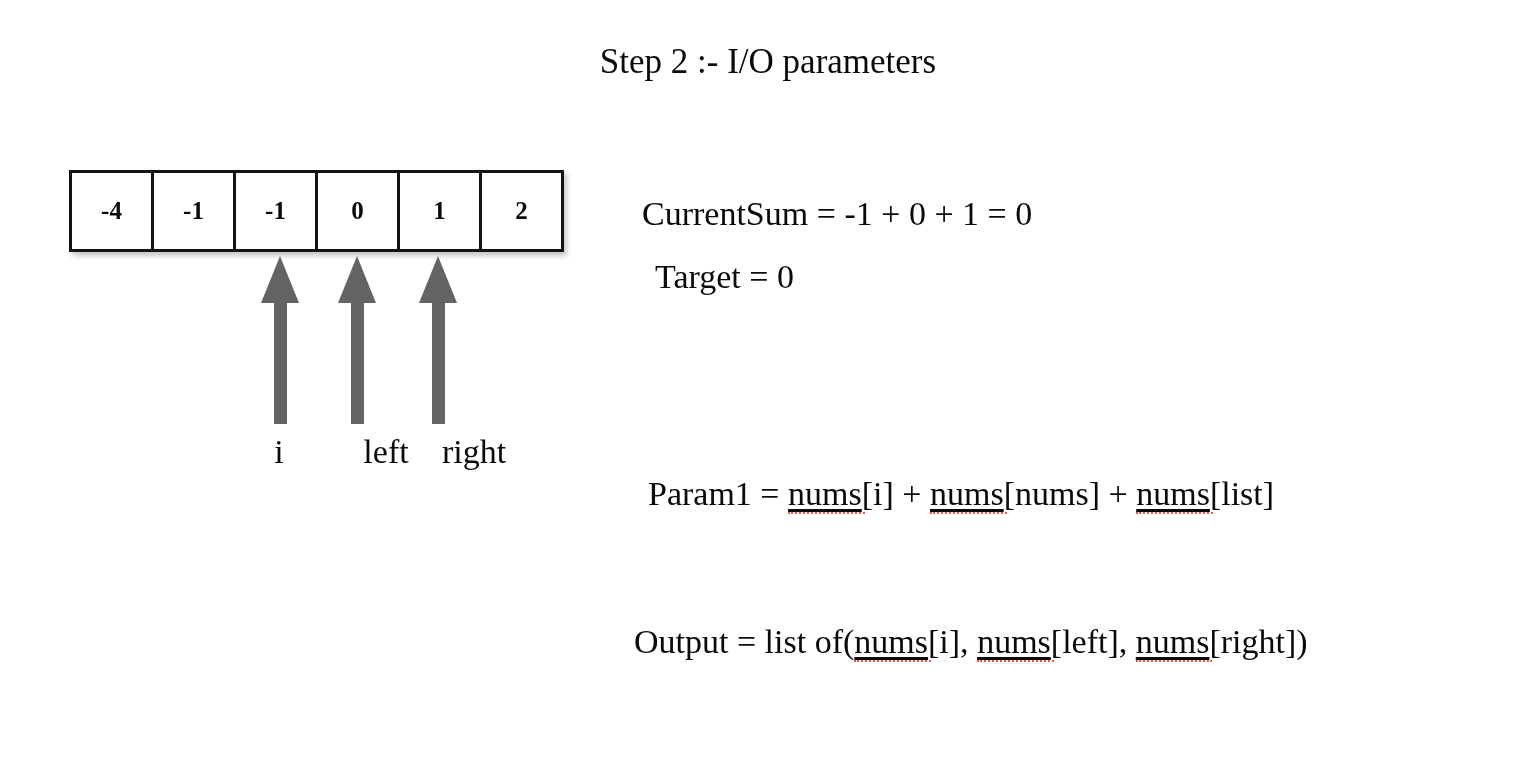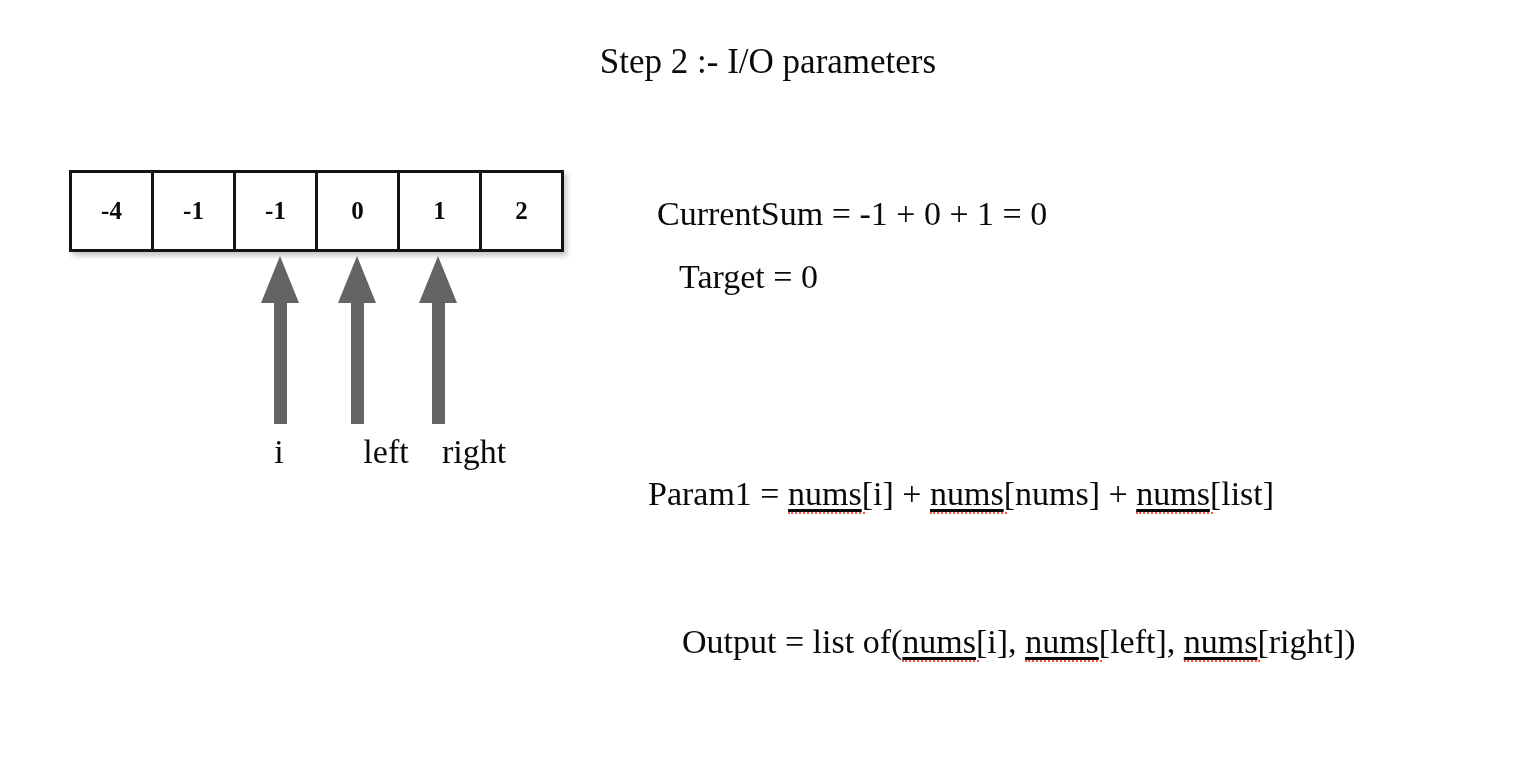--- a/index.html
+++ b/index.html
@@ -93,26 +93,26 @@
   .label-right { left: 474px; }
 
   
   .line {
     position: absolute;
     font-size: 34px;
     line-height: 1.2;
     color: #0a0a0a;
     white-space: nowrap;
   }
-  .l-currentsum { left: 657px; top: 194px; }
-  .l-target     { left: 655px; top: 257px; margin-left: 24px; }
+  .l-currentsum { left: 642px; top: 194px; }
+  .l-target     { left: 655px; top: 257px; }
   .l-output1    { left: 660px; top: 329px; }
   .l-param1     { left: 648px; top: 474px; }
   .l-param2     { left: 648px; top: 549px; }
-  .l-output2    { left: 682px; top: 622px; }
+  .l-output2    { left: 634px; top: 622px; }
 
   
   .spell {
     position: relative;
     text-decoration: underline;
     text-decoration-thickness: 2.5px;
     text-underline-offset: 4px;
     margin-top: 24px;
   }
   .spell::after {

